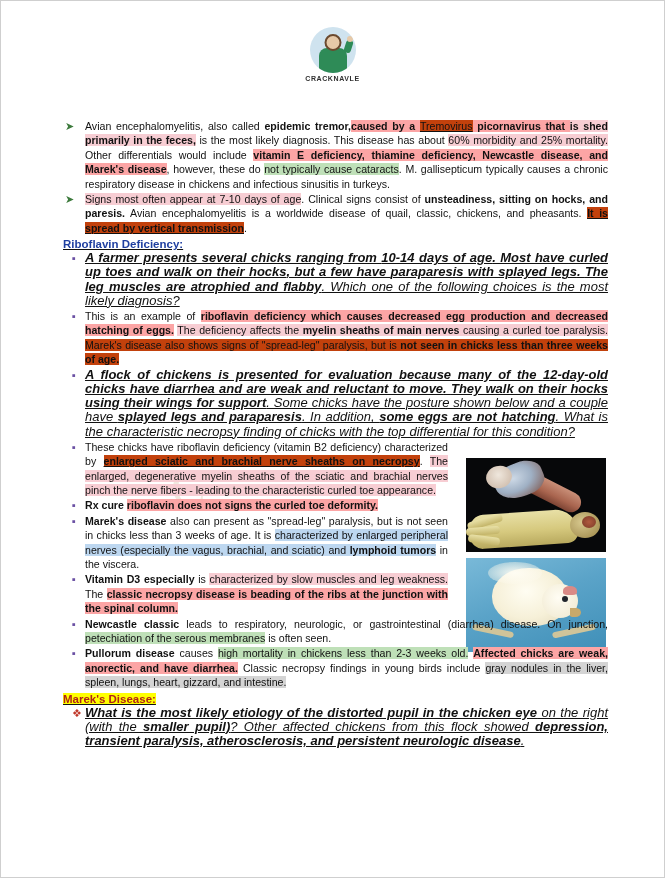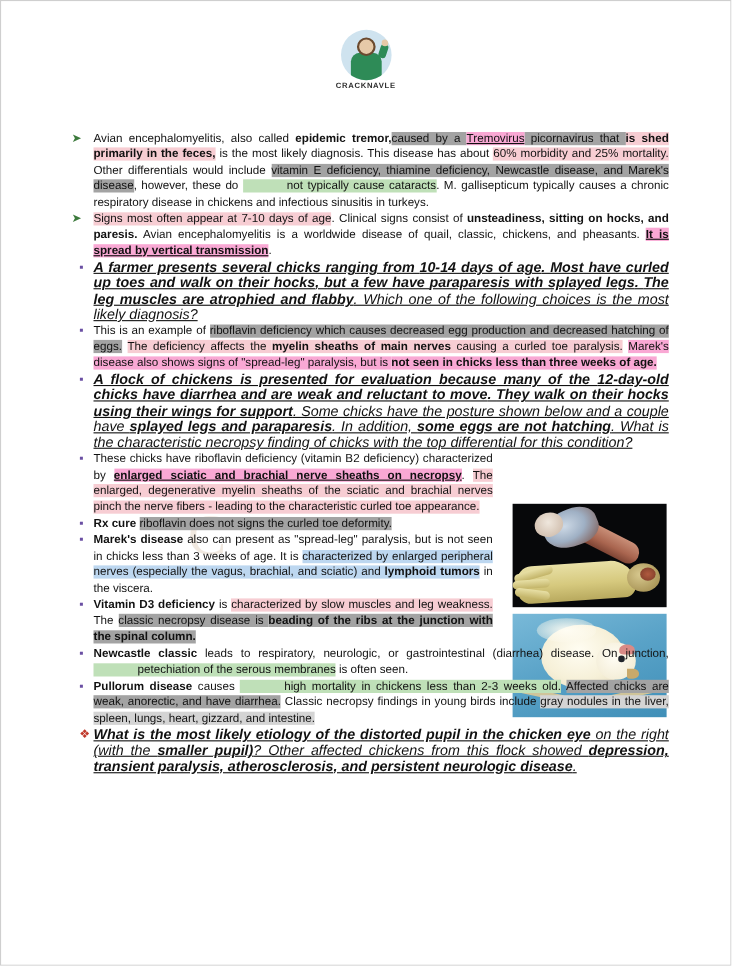--- a/index.html
+++ b/index.html
@@ -119,24 +119,24 @@
   .q {
     font-style: italic;
     font-weight: bold;
     text-decoration: underline;
     font-size: 13px;
     line-height: 14.2px;
   }
   .q .reg { font-weight: normal; }
 
   
-  .hl-y  { background: #f9a8d4; }
-  .hl-o  { background: #a3a3a3; }
+  .hl-y  { background: #c2410c; }
+  .hl-o  { background: #fca5a5; font-weight: bold; }
   .hl-p  { background: #f7cdd3; }
-  .hl-g  { background: #bfe0b8; padding-left: 40px; }
+  .hl-g  { background: #bfe0b8; }
   .hl-b  { background: #bdd7f0; }
   .hl-gy { background: #d4d4d4; }
 
   
   .heading {
     font-size: 11.5px;
     font-weight: bold;
     text-decoration: underline;
     margin: 3px 0 1px 0;
   }
@@ -324,20 +324,21 @@
 
   <div class="content" id="content">
       <div class="li">
         <div class="bullet arrow">➤</div>
         <div class="txt"><span>Avian encephalomyelitis, also called </span><span class="b">epidemic tremor,</span><span class="hl-o">caused by a </span><span class="hl-y u">Tremovirus</span><span class="hl-o"> picornavirus that </span><span class="b hl-p">is shed primarily in the feces,</span><span> is the most likely diagnosis. This disease has about </span><span class="hl-p">60% morbidity </span><span class="hl-p">and 25% mortality.</span><span> Other differentials would include </span><span class="hl-o">vitamin E deficiency, thiamine deficiency, Newcastle disease, and Marek's disease</span><span>, however, these do </span><span class="hl-g">not typically cause cataracts</span><span>. M. gallisepticum typically causes a chronic respiratory disease in chickens and infectious sinusitis in turkeys.</span></div>
       </div>
       <div class="li">
         <div class="bullet arrow">➤</div>
         <div class="txt"><span class="hl-p">Signs most often appear at 7-10 days of age</span><span>. Clinical signs consist of </span><span class="b">unsteadiness, sitting on hocks, and paresis.</span><span> Avian encephalomyelitis is a worldwide disease of quail, classic, chickens, and pheasants. </span><span class="b u hl-y">It is spread by vertical transmission</span><span>.</span></div>
       </div>
+      <div class="heading"><span class="heading-blue">Riboflavin Deficiency:</span></div>
       <div class="li">
         <div class="bullet dot">▪</div>
         <div class="txt q"><span>A farmer presents several chicks ranging from </span><span class="b">10-14 days of age</span><span>. Most have </span><span class="b">curled up toes and walk on their hocks</span><span>, but a few have </span><span class="b">paraparesis with splayed legs</span><span>. </span><span class="b">The leg muscles are atrophied and flabby</span><span class="reg">. Which one of the following choices is the most likely diagnosis?</span></div>
       </div>
       <div class="li">
         <div class="bullet dot">▪</div>
         <div class="txt"><span>This is an example of </span><span class="hl-o">riboflavin deficiency which causes decreased egg production and decreased hatching of eggs.</span><span> </span><span class="hl-p">The deficiency </span><span class="hl-p">affects the </span><span class="b hl-p">myelin sheaths of main nerves</span><span class="hl-p"> causing a curled toe paralysis.</span><span> </span><span class="hl-y">Marek's disease also shows signs of "spread-leg" paralysis, but is </span><span class="b hl-y">not seen in chicks less than three weeks of age.</span></div>
       </div>
       <div class="li">
         <div class="bullet dot">▪</div>
@@ -350,28 +351,29 @@
       <div class="li">
         <div class="bullet dot">▪</div>
         <div class="txt" style="padding-right: 160px;"><span class="b">Rx cure </span><span class="hl-o">riboflavin does not signs the curled toe deformity.</span></div>
       </div>
       <div class="li">
         <div class="bullet dot">▪</div>
         <div class="txt" style="padding-right: 160px;"><span class="b">Marek's disease</span><span> also can present as "spread-leg" paralysis, but is not seen in chicks less than 3 weeks of age. It is </span><span class="hl-b">characterized by enlarged peripheral nerves (especially the vagus, brachial, and sciatic) and </span><span class="b hl-b">lymphoid tumors</span><span> in the viscera.</span></div>
       </div>
       <div class="li">
         <div class="bullet dot">▪</div>
-        <div class="txt" style="padding-right: 160px;"><span class="b">Vitamin D3 deficiency</span><span> is </span><span class="hl-p">characterized by slow muscles and leg weakness.</span><span> The </span><span class="hl-o">classic necropsy disease is </span><span class="b hl-o">beading of the ribs at the junction with the spinal column.</span></div>
+        <div class="txt" style="padding-right: 160px;"><span class="b">Vitamin D3 especially</span><span> is </span><span class="hl-p">characterized by slow muscles and leg weakness.</span><span> The </span><span class="hl-o">classic necropsy disease is </span><span class="b hl-o">beading of the ribs at the junction with the spinal column.</span></div>
       </div>
       <div class="li">
         <div class="bullet dot">▪</div>
         <div class="txt"><span class="b">Newcastle classic</span><span> leads to respiratory, neurologic, or gastrointestinal (diarrhea) disease. On junction, </span><span class="hl-g">petechiation of the serous membranes</span><span> is often seen.</span></div>
       </div>
       <div class="li">
         <div class="bullet dot">▪</div>
         <div class="txt"><span class="b">Pullorum disease</span><span> causes </span><span class="hl-g">high mortality in chickens less than 2-3 weeks old.</span><span> </span><span class="hl-o">Affected chicks are weak, anorectic, and have diarrhea.</span><span> Classic necropsy findings in young birds include </span><span class="hl-gy">gray nodules in the liver, spleen, lungs, heart, gizzard, and intestine.</span></div>
       </div>
+      <div class="heading"><span class="heading-red">Marek's Disease:</span></div>
       <div class="li">
         <div class="bullet diam">❖</div>
         <div class="txt q"><span>What is the most likely etiology of the </span><span class="b">distorted pupil in the chicken eye</span><span class="reg"> on the right (with the </span><span class="b">smaller pupil)</span><span class="reg">? Other affected chickens from this flock showed </span><span class="b">depression, transient paralysis, atherosclerosis, and persistent neurologic disease</span><span class="reg">.</span></div>
       </div>
     </div>
 </div>
 
 </body></html>

